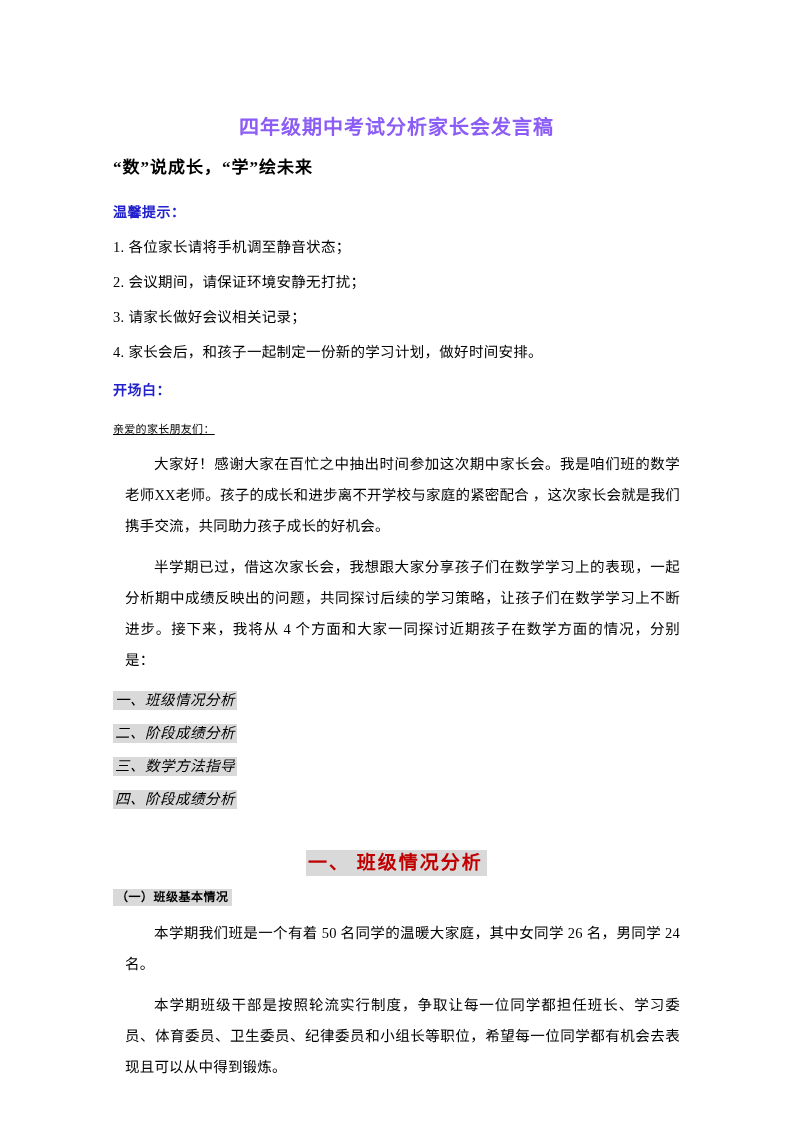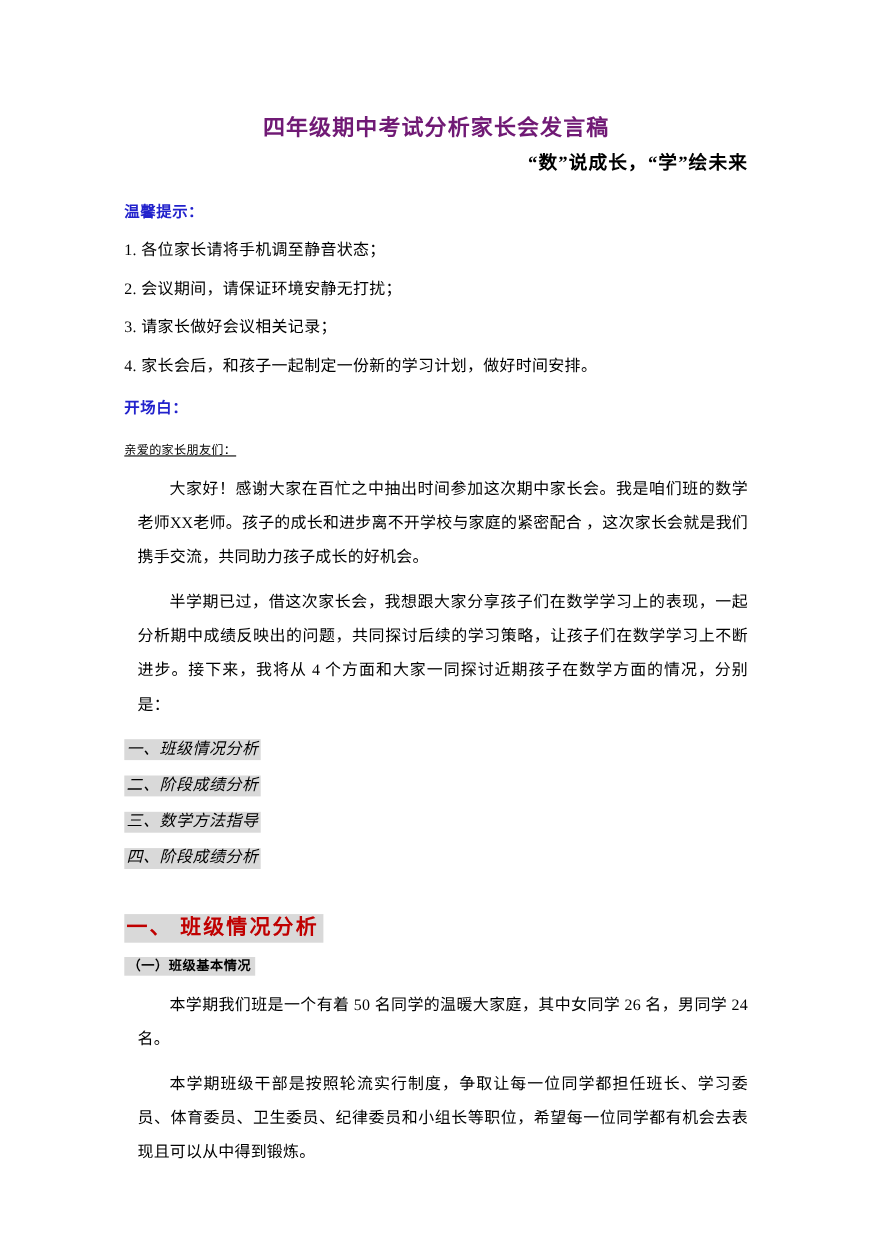--- a/index.html
+++ b/index.html
@@ -25,26 +25,26 @@
     background: #ffffff;
     box-sizing: border-box;
     padding: 100px 113px 0 113px;
   }
   .doc-title {
     text-align: center;
     font-size: 20px;
     font-weight: bold;
     letter-spacing: 1px;
     line-height: 30px;
-    margin: 2px;
-    color: #701a75;
+    margin: 12px;
+    color: #8b5cf6;
     font-family: "Liberation Serif", "DejaVu Serif", serif;
   }
   .doc-subtitle {
-    text-align: right;
+    text-align: left;
     font-size: 17px;
     font-weight: bold;
     letter-spacing: 1px;
     line-height: 28px;
     margin: 3px 0 0 0;
     color: #000;
   }
   .blue-heading {
     color: #2222CC;
     font-weight: bold;
@@ -97,20 +97,21 @@
   .outline-item .hl {
     background: #D9D9D9;
     padding: 1px 2px 2px 2px;
     letter-spacing: 0.5px;
   }
   .section-title {
     margin: 40px 0 0 0;
     font-size: 19px;
     line-height: 26px;
     font-weight: bold;
+    text-align: center;
   }
   .section-title .hl {
     color: #C00000;
     background: #D9D9D9;
     padding: 2px 4px 3px 2px;
     letter-spacing: 2px;
   }
   .sub-title {
     margin: 11px 0 0 0;
     font-size: 12px;

